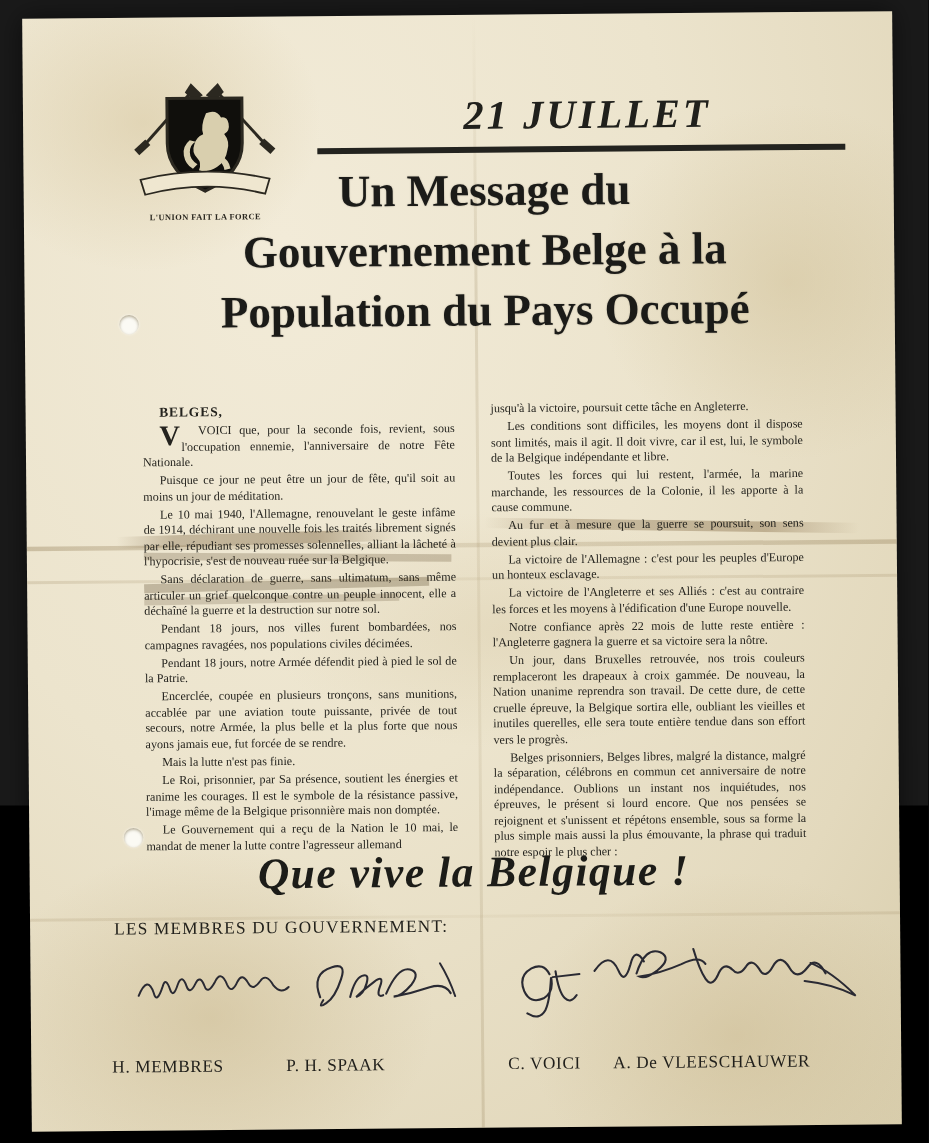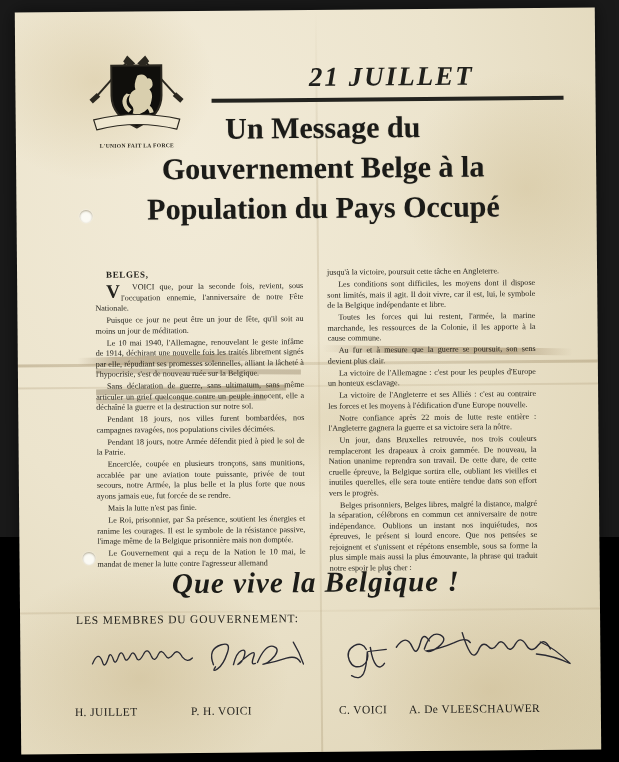--- a/index.html
+++ b/index.html
@@ -394,20 +394,20 @@
           <path d="M6,20 q10,-14 16,0 q4,10 8,-4 q3,-12 9,-2" fill="none" stroke="#2a2a33" stroke-width="1.4" stroke-linecap="round"></path>
           <path d="M34,22 q6,-18 16,-14 q8,4 -2,12 q-8,6 -12,4 q14,-2 28,-8 q12,-6 16,0" fill="none" stroke="#2a2a33" stroke-width="1.4" stroke-linecap="round"></path>
           <path d="M72,6 q4,14 8,20 q4,6 8,-2 q4,-10 10,-4 q4,5 9,-2 q4,-6 9,2 q4,7 9,-2
                    q5,-9 11,1 q5,9 12,0 q6,-8 12,4" fill="none" stroke="#2a2a33" stroke-width="1.4" stroke-linecap="round"></path>
           <path d="M150,16 q14,6 30,22 q-16,-8 -34,-10" fill="none" stroke="#2a2a33" stroke-width="1.3" stroke-linecap="round"></path>
         </svg>
       </div>
     </div>
 
     <div class="names">
-      <div class="name n1">H. JUILLET</div>
-      <div class="name n2">P. H. VOICI</div>
+      <div class="name n1">H. MEMBRES</div>
+      <div class="name n2">P. H. SPAAK</div>
       <div class="name n3">C. VOICI</div>
       <div class="name n4">A. De VLEESCHAUWER</div>
     </div>
 
   </div>
 </div>
 
 </body></html>

